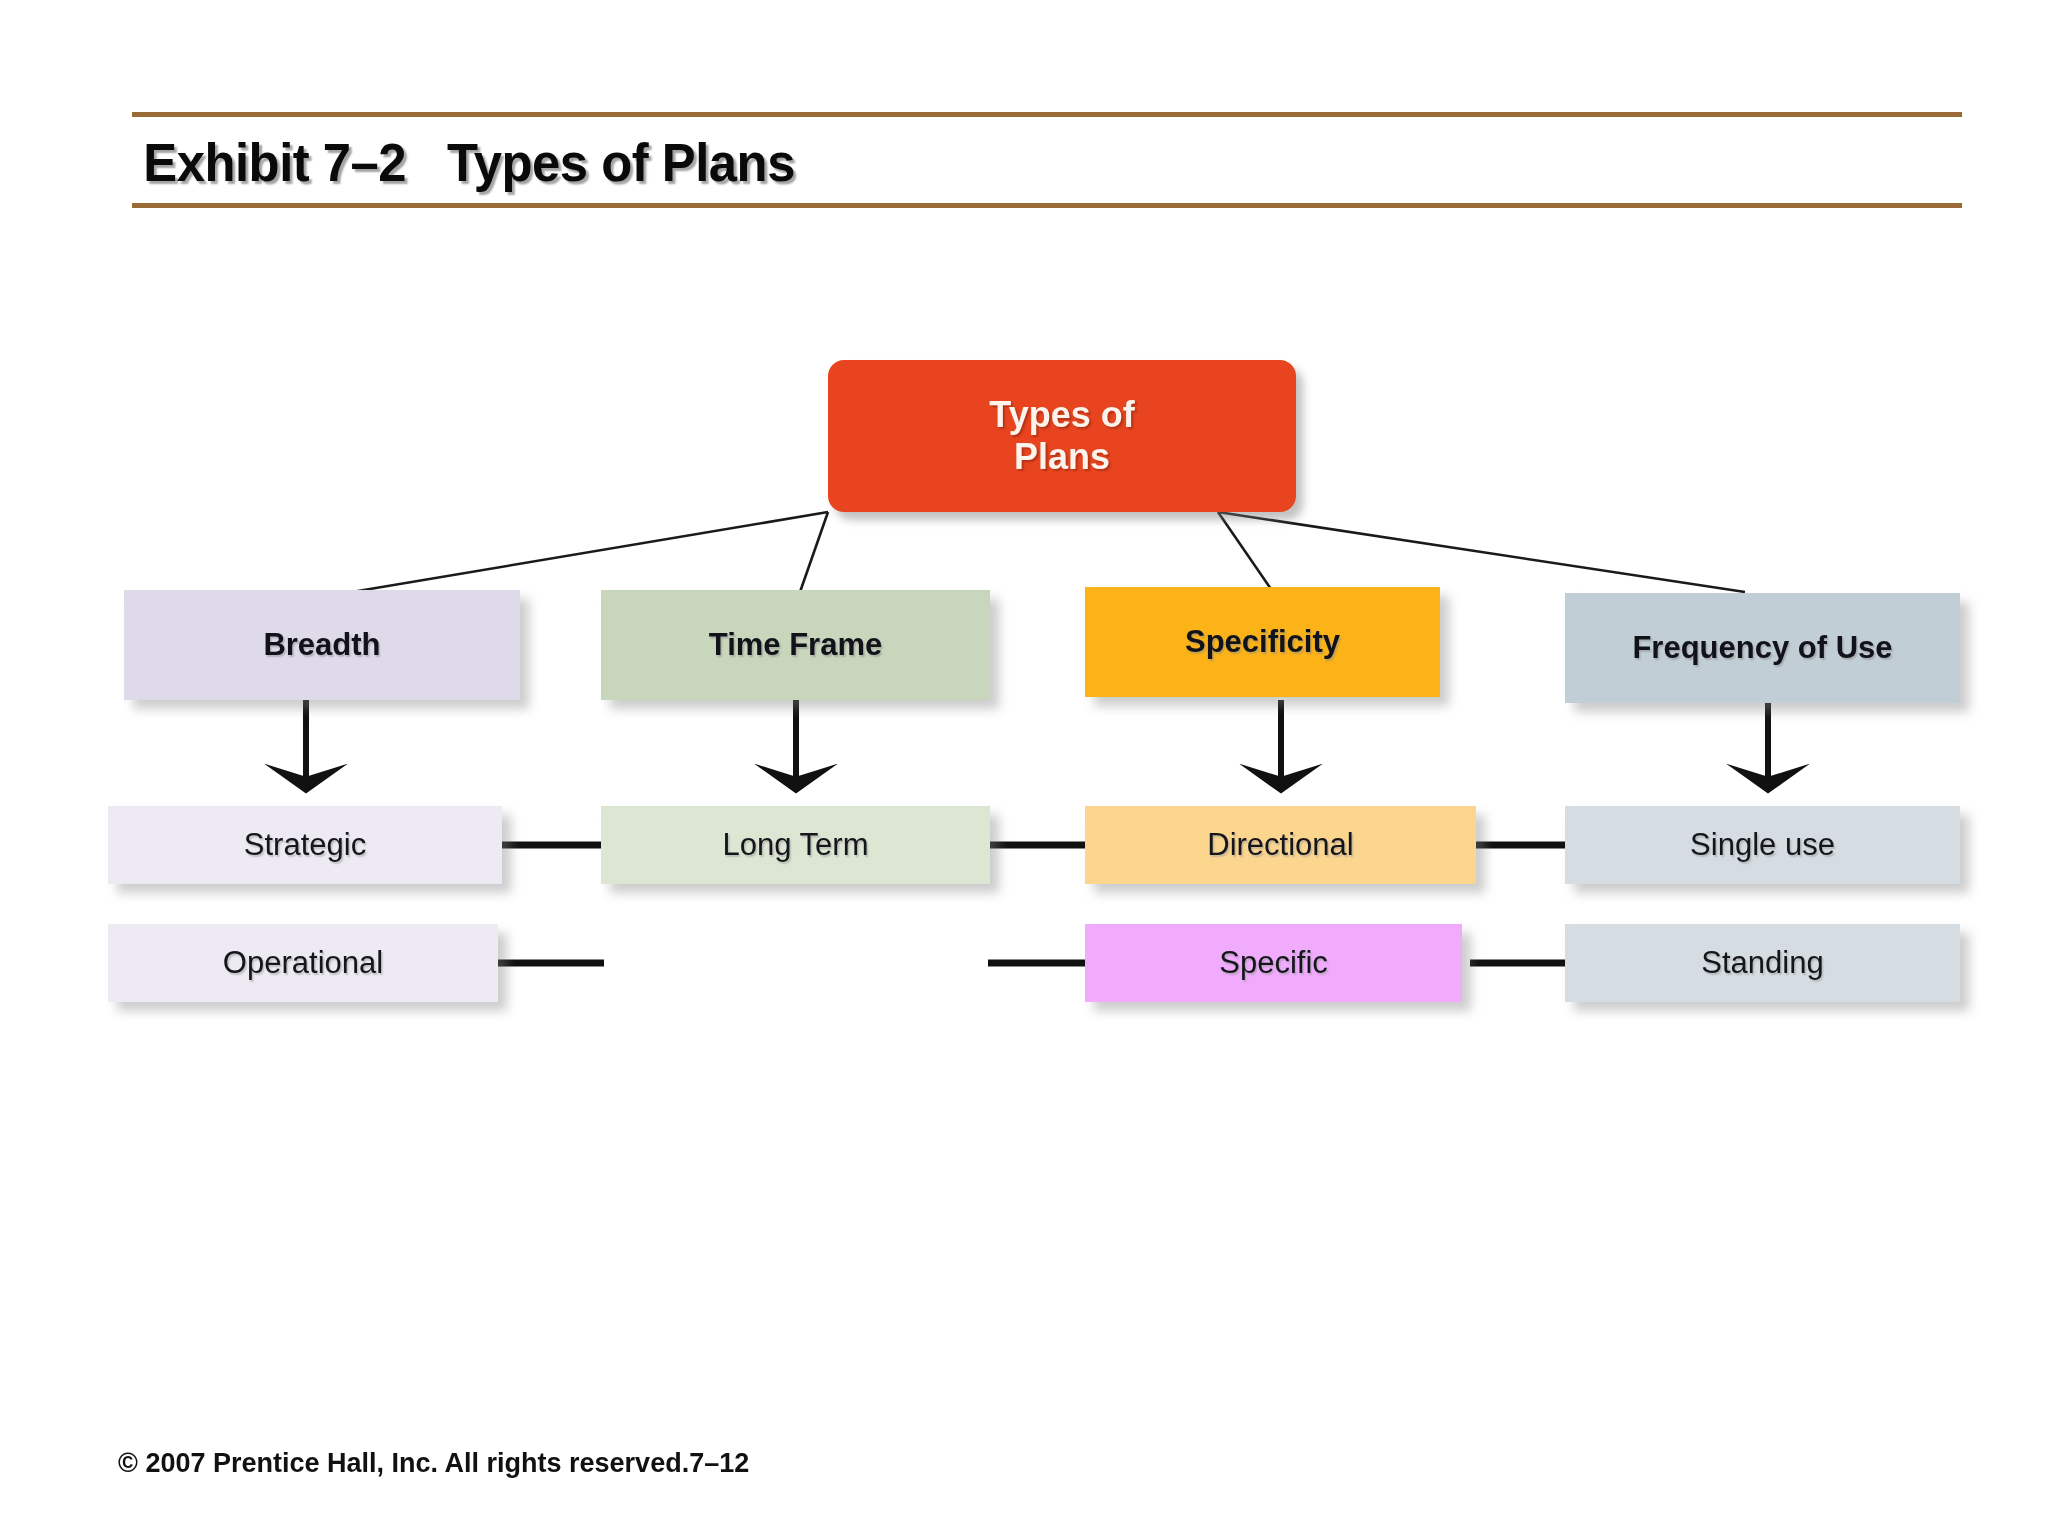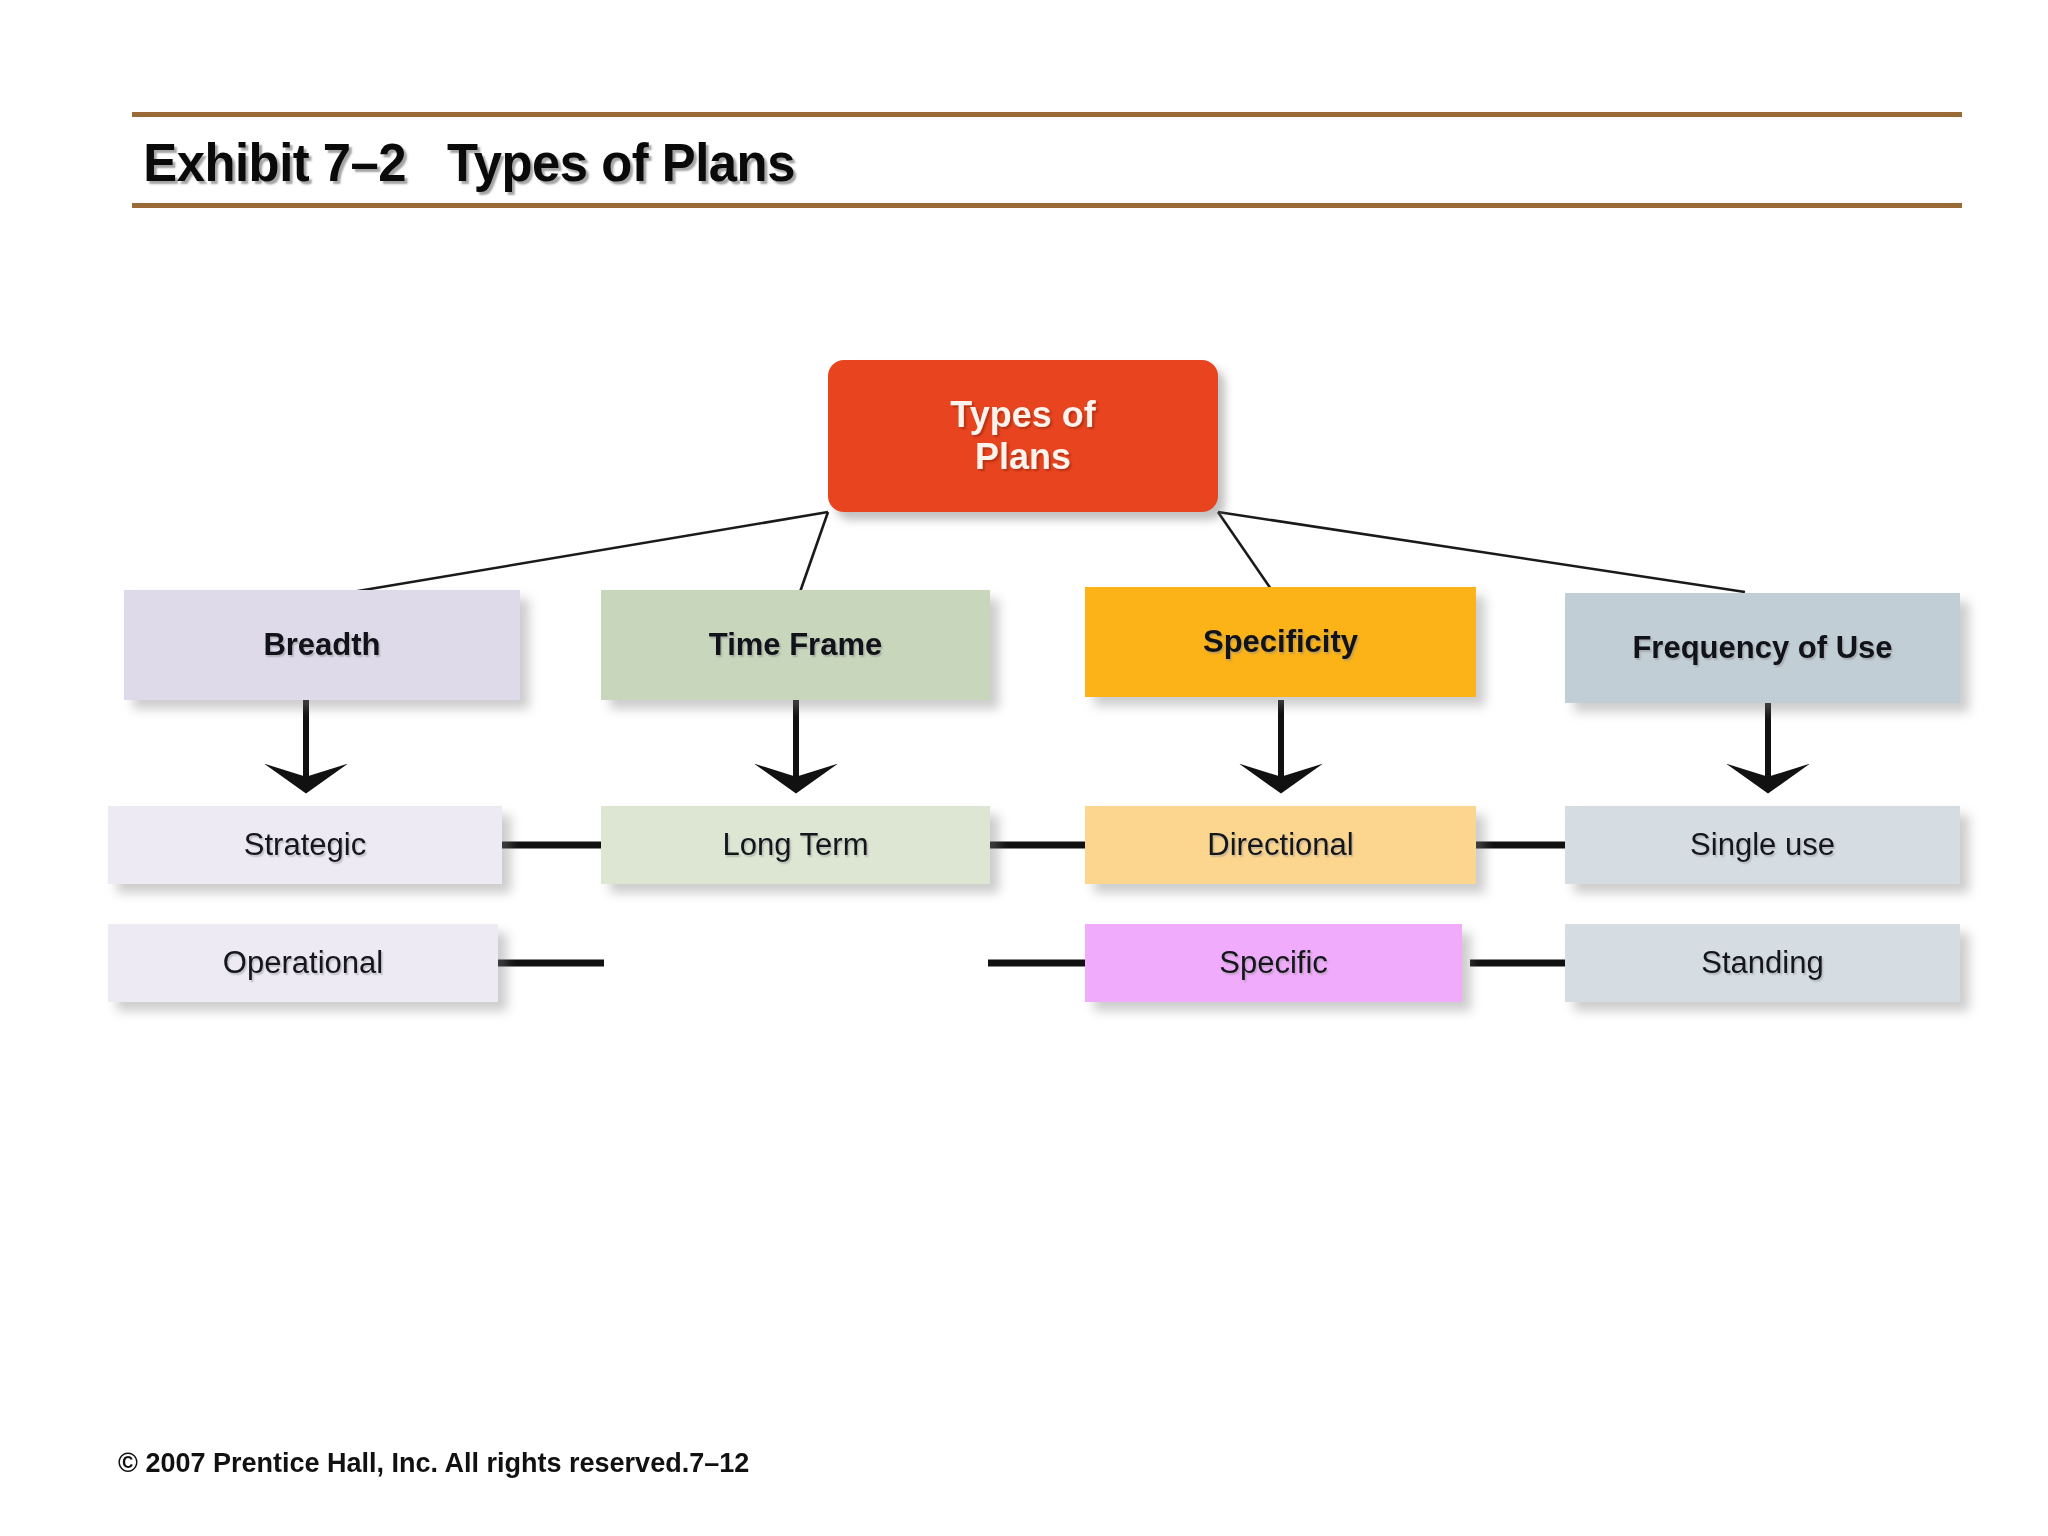--- a/index.html
+++ b/index.html
@@ -63,21 +63,21 @@
     display: flex;
     align-items: center;
     justify-content: center;
     text-align: center;
   }
 
   
   #root-node {
     left: 828px;
     top: 360px;
-    width: 390px;
+    width: 468px;
     height: 152px;
     border-radius: 16px;
     background: #E8441F;
     box-shadow: 7px 8px 9px rgba(120,120,120,0.45);
     color: #FBF3EC;
     font-size: 36px;
     font-weight: bold;
     line-height: 1.18;
     text-shadow: 2px 2px 2px rgba(120,30,10,0.45);
   }
@@ -153,21 +153,21 @@
       <div>Plans</div>
     </div>
   </div>
 
   <div class="node cat-node" style="left:124px; top:590px; width:396px; background:#DFDAEA;">
     <span>Breadth</span>
   </div>
   <div class="node cat-node" style="left:601px; top:590px; width:389px; background:#C8D6BC;">
     <span>Time Frame</span>
   </div>
-  <div class="node cat-node" style="left:1085px; top:587px; width:391px; background:#FBB317;">
+  <div class="node cat-node" style="left:1085px; top:587px; width:355px; background:#FBB317;">
     <span>Specificity</span>
   </div>
   <div class="node cat-node" style="left:1565px; top:593px; width:395px; background:#C2CED6;">
     <span>Frequency of Use</span>
   </div>
 
   <div class="node leaf-node" style="left:108px; top:806px; width:394px; background:#EDEAF3;">
     <span>Strategic</span>
   </div>
   <div class="node leaf-node" style="left:601px; top:806px; width:389px; background:#DCE6D3;">

